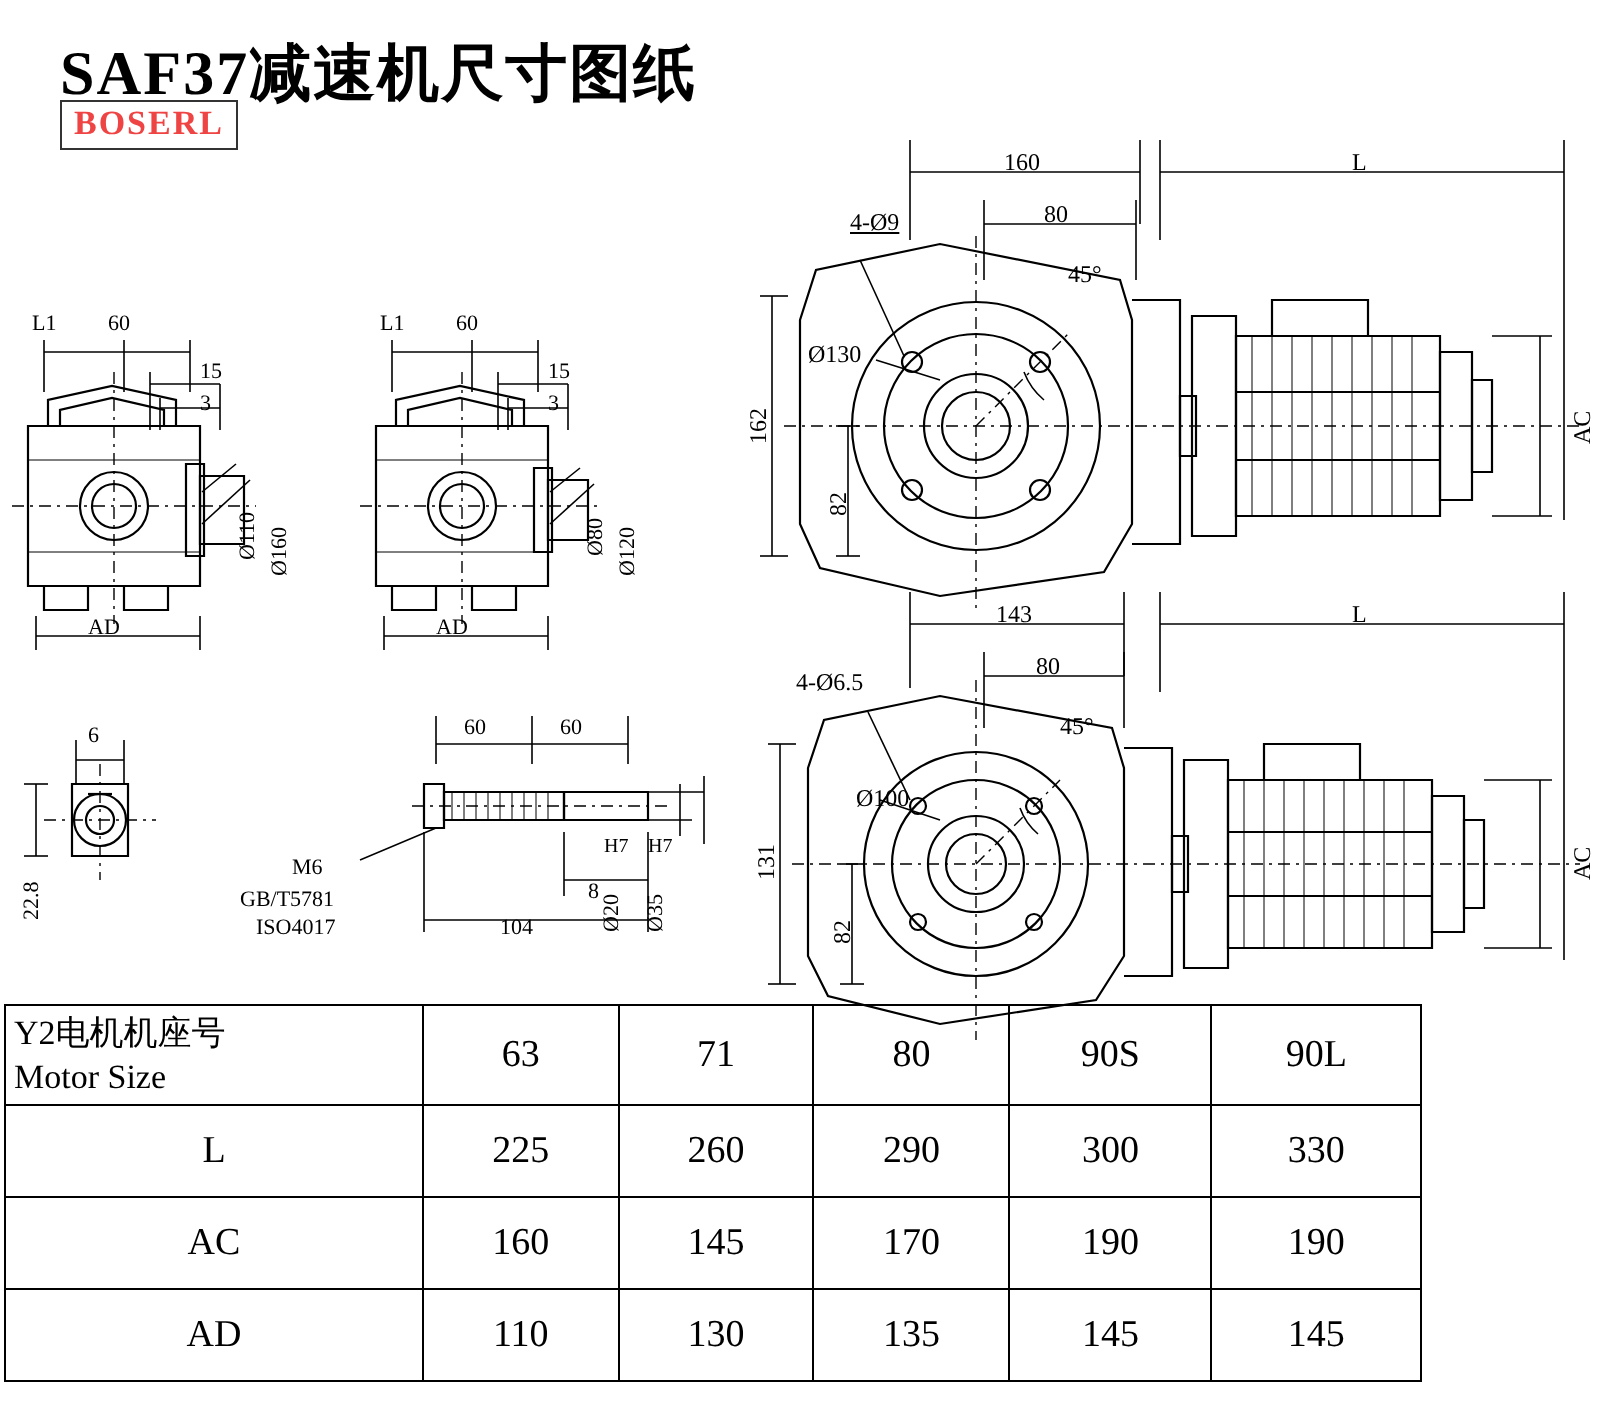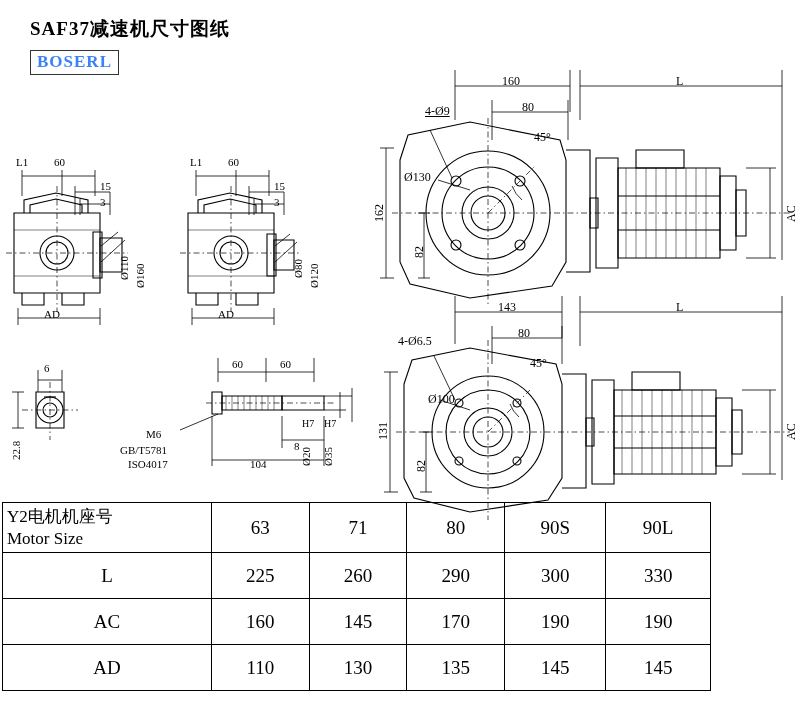--- a/index.html
+++ b/index.html
@@ -7,27 +7,27 @@
     width:800px;height:705px;background:#ffffff;
     font-family:"Liberation Sans", sans-serif;
     color:#000;position:relative;overflow:hidden;
   }
   .page{position:relative;width:800px;height:705px;}
 
   
   .title{
     position:absolute;left:30px;top:16px;
     font-family:"Liberation Serif", serif;
-    font-size:19px;font-weight:bold;letter-spacing:1px;
+    font-size:31px;font-weight:bold;letter-spacing:1px;
   }
   .logo{
     position:absolute;left:30px;top:50px;
     border:1px solid #333;padding:1px 6px 2px 6px;
     font-family:"Liberation Serif", serif;
-    font-size:17px;font-weight:bold;color:#3b82f6;
+    font-size:17px;font-weight:bold;color:#ef4444;
     letter-spacing:1px;background:#fff;
   }
 
   
   .lbl{position:absolute;font-family:"Liberation Serif", serif;font-size:12px;white-space:nowrap;}
   .lbl.sm{font-size:11px;}
   .lbl.xs{font-size:10px;}
   .vert{transform:rotate(-90deg);transform-origin:left top;}
 
   svg{position:absolute;left:0;top:0;overflow:visible;}

